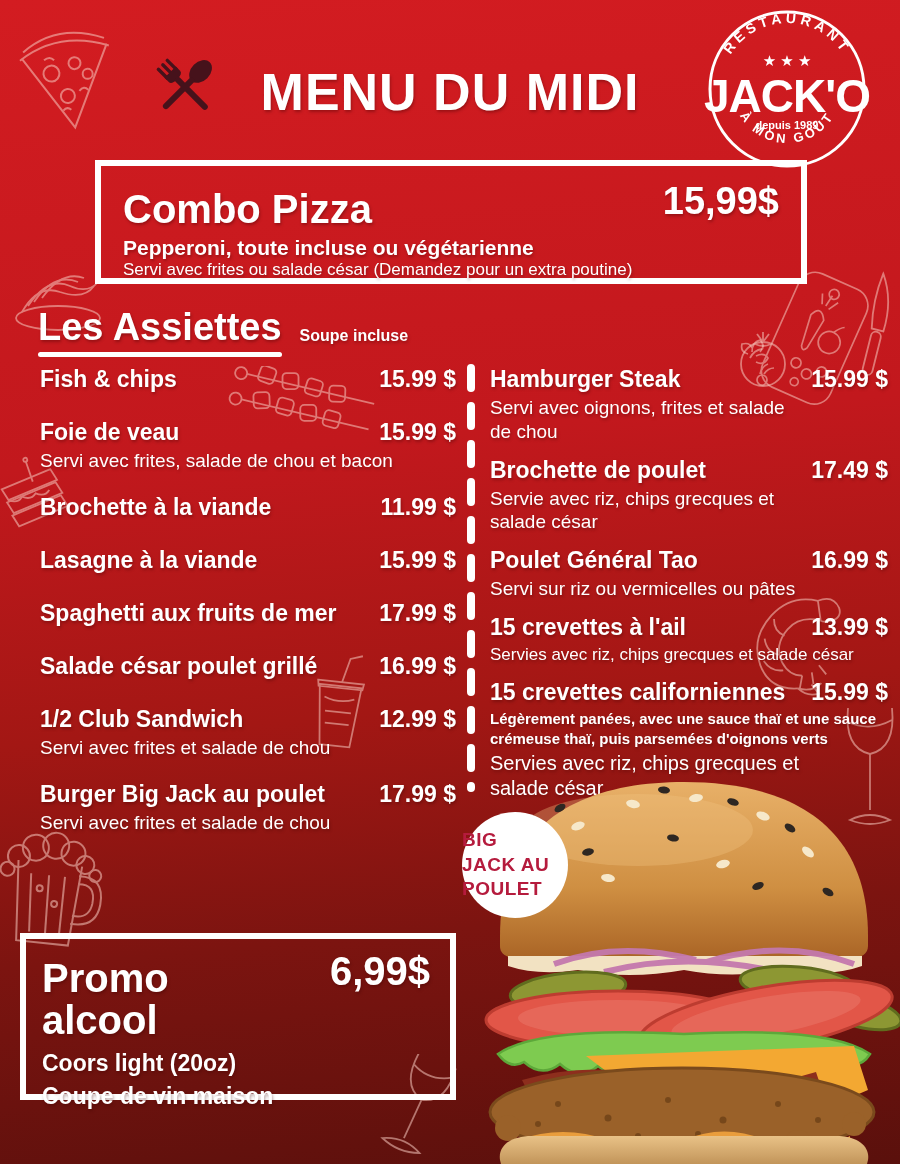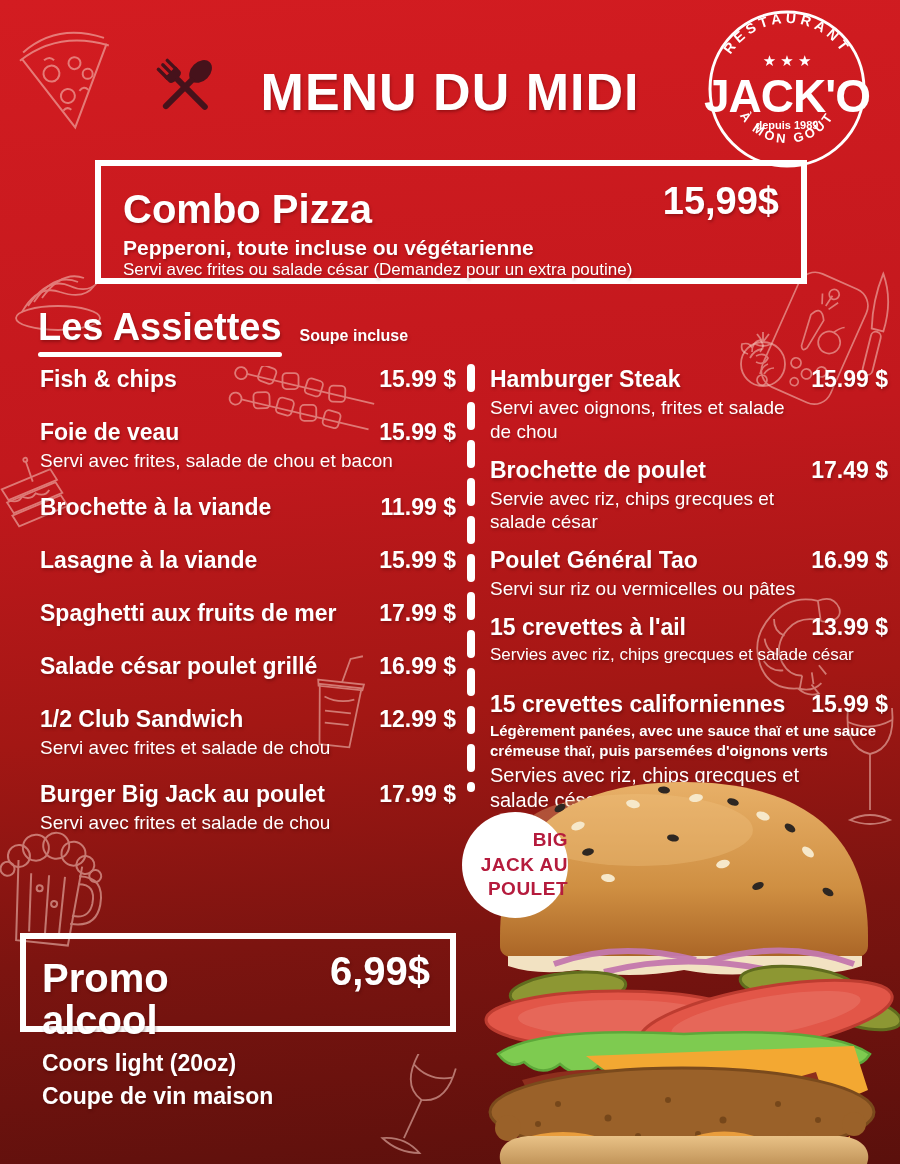--- a/index.html
+++ b/index.html
@@ -27,36 +27,36 @@
   .section-title{font-size:38px;font-weight:800;line-height:1;}
   .section-title::after{content:"";display:block;height:5px;background:#fff;border-radius:3px;margin-top:6px;}
   .section-note{font-size:16px;font-weight:700;padding-bottom:12px;}
   
   .col{position:absolute;top:366px;}
   .col-left{left:40px;width:416px;}
   .col-right{left:490px;width:398px;}
   .item{margin-bottom:26px;}
   .item.has-desc{margin-bottom:21px;}
   .r-item{margin-bottom:13px;}
-  .r-item.gap-top{margin-top:26px;}
+  .r-item.gap-top{margin-top:14px;}
   .row{display:flex;justify-content:space-between;align-items:flex-start;}
   .iname{font-size:23px;font-weight:700;line-height:1.15;}
   .iprice{font-size:23px;font-weight:700;white-space:nowrap;padding-left:8px;}
   .desc{font-size:19px;font-weight:500;line-height:1.25;margin-top:3px;}
   .desc.w300{max-width:300px;} .desc.w310{max-width:310px;}
   .desc.one-line{font-size:17px;}
   .note-small{font-size:15px;font-weight:600;line-height:1.3;margin-top:3px;}
   
   .divider{position:absolute;left:465px;top:360px;}
   
   .badge{position:absolute;left:462px;top:812px;width:106px;height:106px;border-radius:50%;
     background:#fff;color:#b51b3d;display:flex;flex-direction:column;justify-content:center;
-    align-items:flex-end;font-weight:800;font-size:19px;line-height:1.3;letter-spacing:.5px;z-index:6;}
-  
-  .promo{left:20px;top:933px;width:436px;height:99px;padding:10px 20px 4px 16px;z-index:5;}
+    align-items:flex-start;font-weight:800;font-size:19px;line-height:1.3;letter-spacing:.5px;z-index:6;}
+  
+  .promo{left:20px;top:933px;width:436px;height:167px;padding:10px 20px 4px 16px;z-index:5;}
   .promo-items{font-size:23px;font-weight:700;line-height:1.45;margin-top:6px;}
   
   .burger{position:absolute;left:468px;top:768px;z-index:4;}
   
   .doodle{position:absolute;opacity:.55;}
   .doodle svg{display:block;}
 </style>
 </head>
 <body>
 

